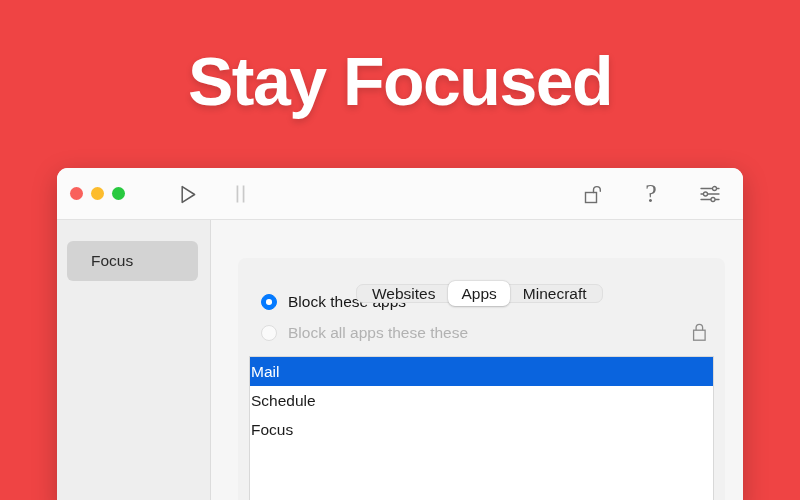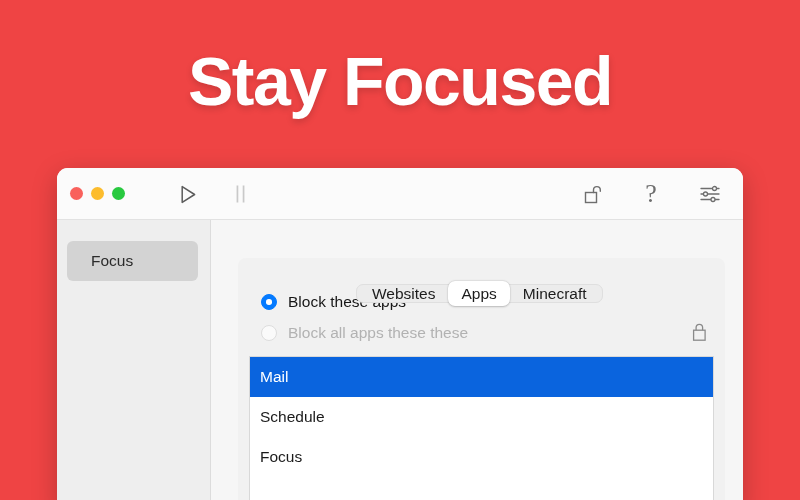--- a/index.html
+++ b/index.html
@@ -242,24 +242,24 @@
     top: 98px;
     width: 465px;
     height: 152px;
     background: #FFFFFF;
     border: 1px solid #D8D8D8;
     border-bottom: none;
     box-sizing: border-box;
     overflow: hidden;
   }
   .list-item {
-    height: 40px;
-    display: flex;
-    align-items: center;
-    padding-left: 10px;
+    height: 29px;
+    display: flex;
+    align-items: center;
+    padding-left: 1px;
     font-size: 15.5px;
     color: #1A1A1A;
     box-sizing: border-box;
   }
   .list-item.selected {
     background: #0A64DE;
     color: #FFFFFF;
   }
 </style>
 </head>

